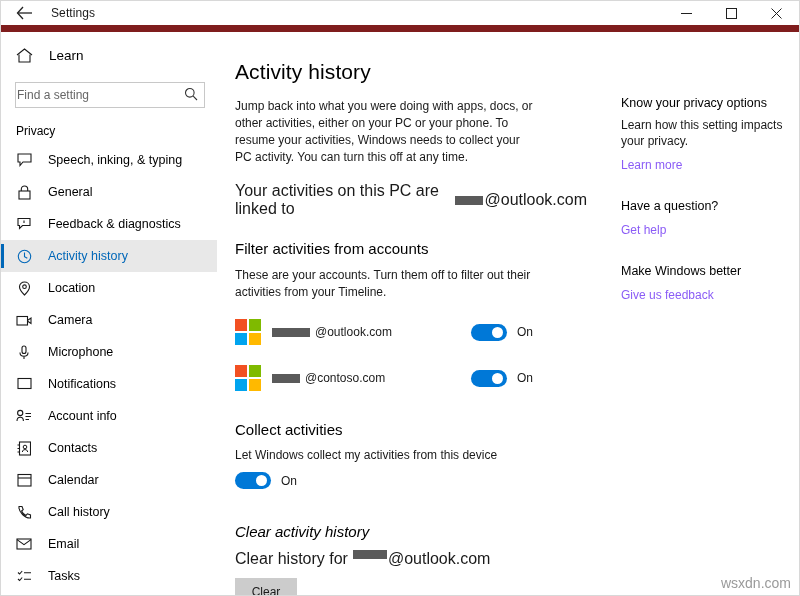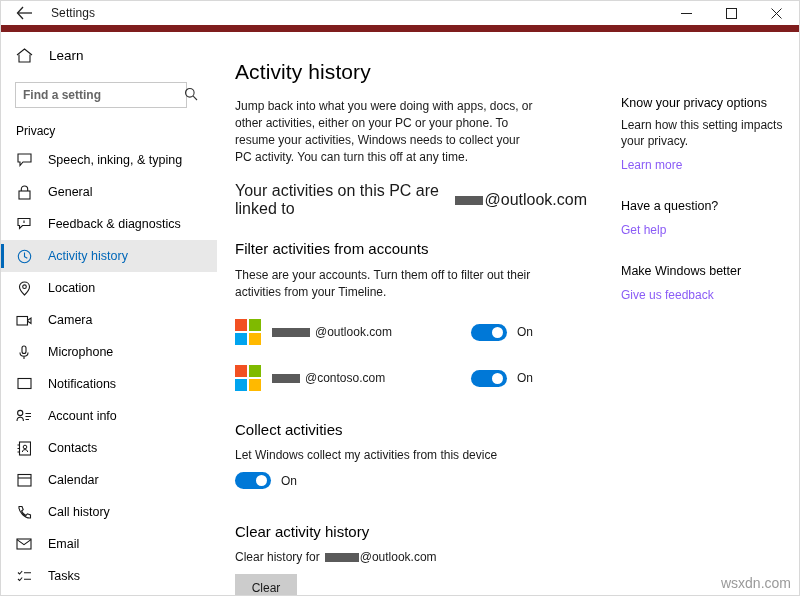--- a/index.html
+++ b/index.html
@@ -74,30 +74,29 @@
   }
   .home-row .label {
     font-size: 13.5px;
     color: #000;
   }
   .search-wrap {
     margin: 10px 12px 0 14px;
     position: relative;
   }
   .search-input {
-    width: 172px;
+    width: 190px;
     height: 26px;
     border: 1px solid #c8c8c8;
     background: #fff;
     font-size: 12px;
     color: #444;
-    padding: 0 26px 0 7px;
+    padding: 0 26px 0 1px;
     outline: none;
     font-family: "Liberation Sans", sans-serif;
-    font-weight: bold;
   }
   .search-input::placeholder { color: #666; }
   .search-icon {
     position: absolute;
     right: 7px; top: 5px;
     color: #333;
     pointer-events: none;
   }
   .section-head {
     font-size: 12px;
@@ -240,24 +239,24 @@
     font-size: 12px;
     color: #1a1a1a;
   }
   .collect-label {
     font-size: 12px;
     color: #1a1a1a;
     margin-bottom: 10px;
   }
   .collect-toggle { margin-bottom: 4px; }
   .clear-line {
-    font-size: 12px;
-    color: #1a1a1a;
-    display: flex;
-    align-items: center;
+    font-size: 16px;
+    color: #1a1a1a;
+    display: flex;
+    align-items: flex-start;
     margin-bottom: 10px;
   }
   .clear-btn {
     width: 62px; height: 28px;
     background: #cccccc;
     border: 1px solid #cccccc;
     font-size: 12px;
     color: #1a1a1a;
     font-family: "Liberation Sans", sans-serif;
     padding: 0;
@@ -556,21 +555,21 @@
 
         <h2 class="sub-head" style="margin-top:26px;">Collect activities</h2>
         <div class="collect-label">Let Windows collect my activities from this device</div>
         <div class="toggle collect-toggle">
           <span class="switch">
               <span class="knob"></span>
             </span>
           <span class="switch-state">On</span>
         </div>
 
-        <h2 class="sub-head" style="margin-top:30px;">Clear activity history</h2>
+        <h2 class="sub-head" style="margin-top:30px;font-style:italic;">Clear activity history</h2>
         <div class="clear-line">
           <span>Clear history for</span>
           <span class="redacted" style="width:34px;margin-left:5px;"></span>
           <span>@outlook.com</span>
         </div>
         <button class="clear-btn">Clear</button>
 
         <div>
           
         </div>

